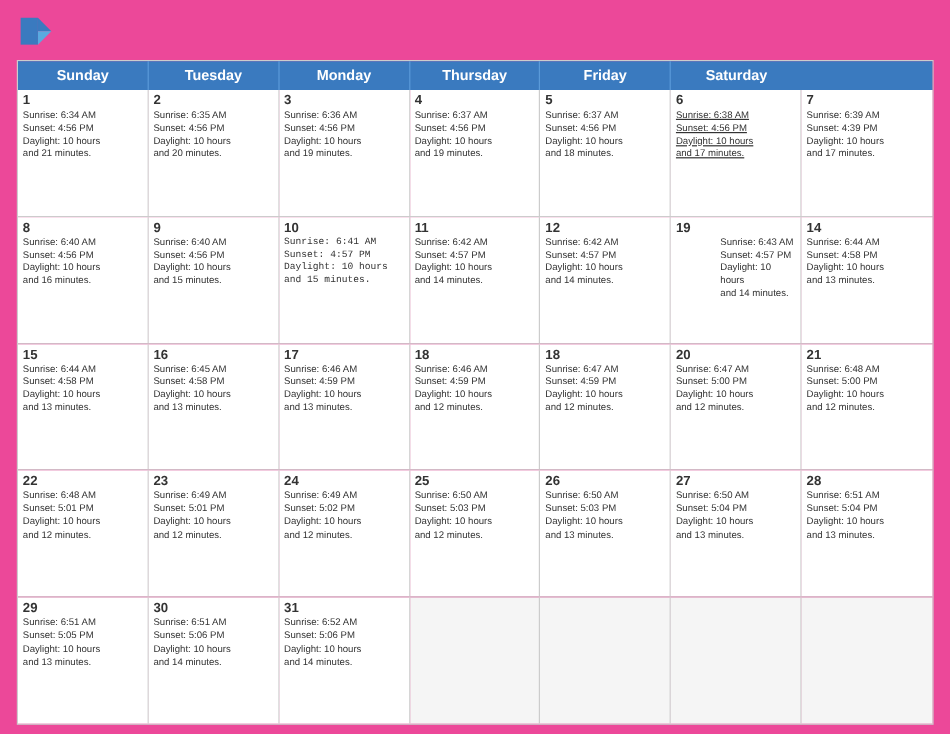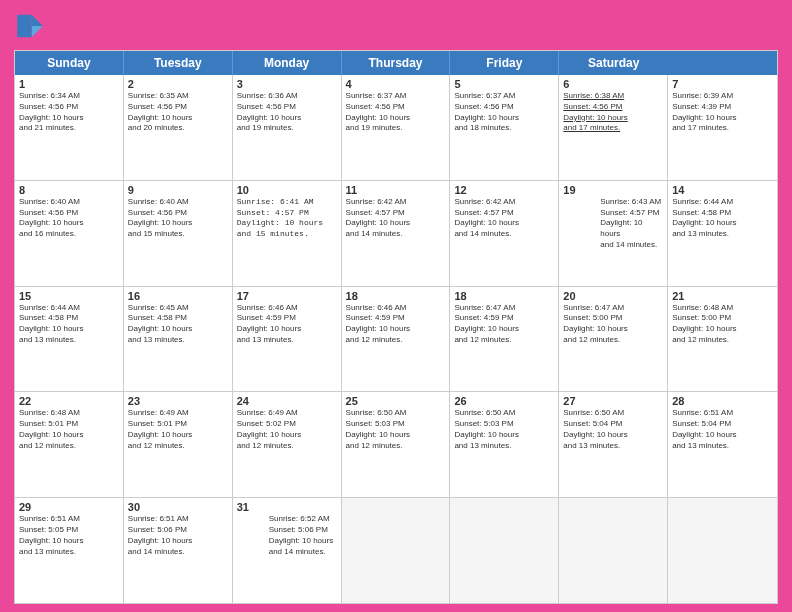--- a/index.html
+++ b/index.html
@@ -355,21 +355,21 @@
           </div>
           <div class="cal-cell">
             <span class="day-num">30</span>
             <div class="cell-text" style="white-space: pre-line;">Sunrise: 6:51 AM
 Sunset: 5:06 PM
 Daylight: 10 hours
 and 14 minutes.</div>
           </div>
           <div class="cal-cell">
             <span class="day-num">31</span>
-            <div class="cell-text" style="white-space: pre-line; margin-left: 32px;">Sunrise: 6:52 AM
+            <div class="cell-text" style="white-space: pre-line;">Sunrise: 6:52 AM
 Sunset: 5:06 PM
 Daylight: 10 hours
 and 14 minutes.</div>
           </div>
           <div class="cal-cell empty"></div>
           <div class="cal-cell empty"></div>
           <div class="cal-cell empty"></div>
           <div class="cal-cell empty"></div>
         </div>
       </div>

